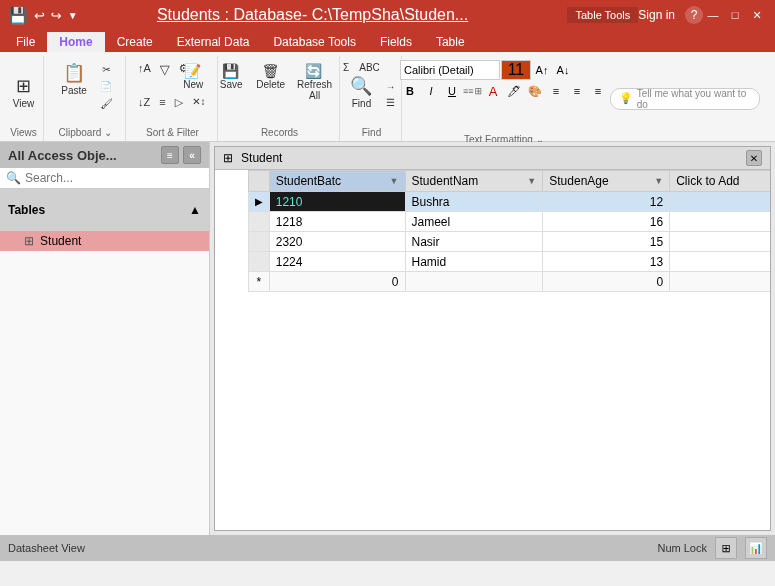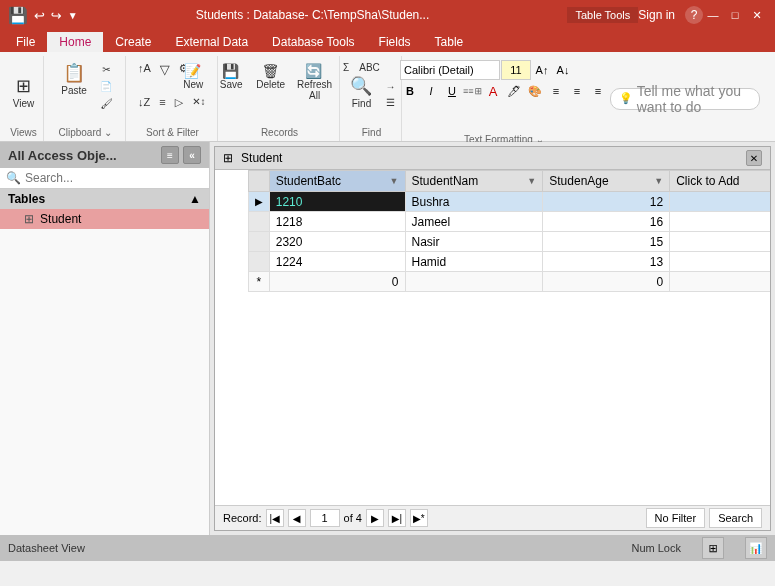--- a/index.html
+++ b/index.html
@@ -49,22 +49,22 @@
     .ribbon-tab {
       padding: 3px 12px;
       font-size: 12px;
       color: white;
       cursor: pointer;
       background: transparent;
       border: none;
     }
     .ribbon-tab.active {
       background: #f0f0f0;
-      color: #be185d;
-      font-weight: normal;
+      color: #8b5cf6;
+      font-weight: bold;
     }
 
     
     .ribbon {
       height: 90px;
       background: #f5f5f5;
       border-bottom: 1px solid #ccc;
       display: flex;
       align-items: stretch;
       padding: 4px 4px 0;
@@ -183,21 +183,21 @@
     }
     .nav-search input {
       border: none;
       outline: none;
       flex: 1;
       font-size: 12px;
       color: #999;
     }
     .nav-section-header {
       background: #d0d0d0;
-      padding: 3px 8px;
+      padding: 14px 8px;
       display: flex;
       align-items: center;
       justify-content: space-between;
       font-size: 12px;
       font-weight: bold;
       cursor: pointer;
     }
     .nav-item {
       padding: 3px 8px 3px 24px;
       display: flex;
@@ -360,37 +360,37 @@
       display: flex;
       align-items: center;
       padding: 0 8px;
       justify-content: space-between;
       font-size: 11px;
       color: #333;
     }
     .app-status-right {
       display: flex;
       align-items: center;
-      gap: 21px;
+      gap: 8px;
     }
     .view-btn {
       width: 22px; height: 22px;
       background: #d0d0d0;
       border: 1px solid #aaa;
       cursor: pointer;
       display: flex; align-items: center; justify-content: center;
       font-size: 11px;
     }
 
     
     .font-size-box {
       width: 30px; height: 20px;
       border: 1px solid #ccc;
-      background: #fef9c3;
-      font-size: 11px;
+      background: #c2410c;
+      font-size: 16px;
       text-align: center;
     }
     .font-name-box {
       width: 100px; height: 20px;
       border: 1px solid #ccc;
       background: white;
       font-size: 11px;
       padding: 0 3px;
     }
     .formatting-row {
@@ -411,21 +411,21 @@
 </head>
 <body>
 
 <div class="title-bar">
   <div class="title-bar-left">
     <span style="font-size:16px; cursor:pointer;">💾</span>
     <span style="cursor:pointer; font-size:13px;">↩</span>
     <span style="cursor:pointer; font-size:13px;">↪</span>
     <span style="font-size:10px;">▼</span>
   </div>
-  <span style="flex:1; text-align:center; font-size:12px;">Students : Database- C:\TempSha\Studen...</span>
+  <span style="flex:1; text-align:center; font-size:16px;text-decoration:underline;">Students : Database- C:\TempSha\Studen...</span>
   <span class="table-tools-label">Table Tools</span>
   <div class="sign-in-area">
     <span style="cursor:pointer;">Sign in</span>
     <span style="cursor:pointer; background: rgba(255,255,255,0.2); border-radius:50%; width:18px; height:18px; display:flex; align-items:center; justify-content:center;">?</span>
   </div>
   <div class="window-controls">
     <button class="win-btn">—</button>
     <button class="win-btn">□</button>
     <button class="win-btn close">✕</button>
   </div>
@@ -560,21 +560,21 @@
         <button class="fmt-btn">≡</button>
         <button class="fmt-btn">≡</button>
       </div>
     </div>
     <span class="ribbon-group-label">Text Formatting ⌄</span>
   </div>
 
   <div style="display:flex; align-items:center; margin-left:auto; padding-right:8px;">
     <div class="tell-me">
       <span>💡</span>
-      <span style="color:#888; font-size:14px;">Tell me what you want to do</span>
+      <span style="color:#888; font-size:10px;">Tell me what you want to do</span>
     </div>
   </div>
 </div>
 
 <div class="body-area">
 
   <div class="nav-pane">
     <div class="nav-pane-header">
       <span>All Access Obje...</span>
       <div class="nav-pane-header-icons">
@@ -670,34 +670,20 @@
               <td class="row-selector">*</td>
               <td class="num">0</td>
               <td></td>
               <td class="num">0</td>
               <td></td>
             </tr>
           </tbody>
         </table>
       </div>
 
-      <div class="status-bar">
-        <div class="record-nav">
-          <span>Record:</span>
-          <button class="record-nav-btn">|◀</button>
-          <button class="record-nav-btn">◀</button>
-          <input type="text" class="record-input" value="1" style="">
-          <span>of 4</span>
-          <button class="record-nav-btn">▶</button>
-          <button class="record-nav-btn">▶|</button>
-          <button class="record-nav-btn">▶*</button>
-        </div>
-        <button class="no-filter-btn">No Filter</button>
-        <button class="search-btn">Search</button>
-      </div>
     </div>
   </div>
 </div>
 
 <div class="app-status-bar">
   <span>Datasheet View</span>
   <div class="app-status-right">
     <span>Num Lock</span>
     <button class="view-btn">⊞</button>
     <button class="view-btn">📊</button>

